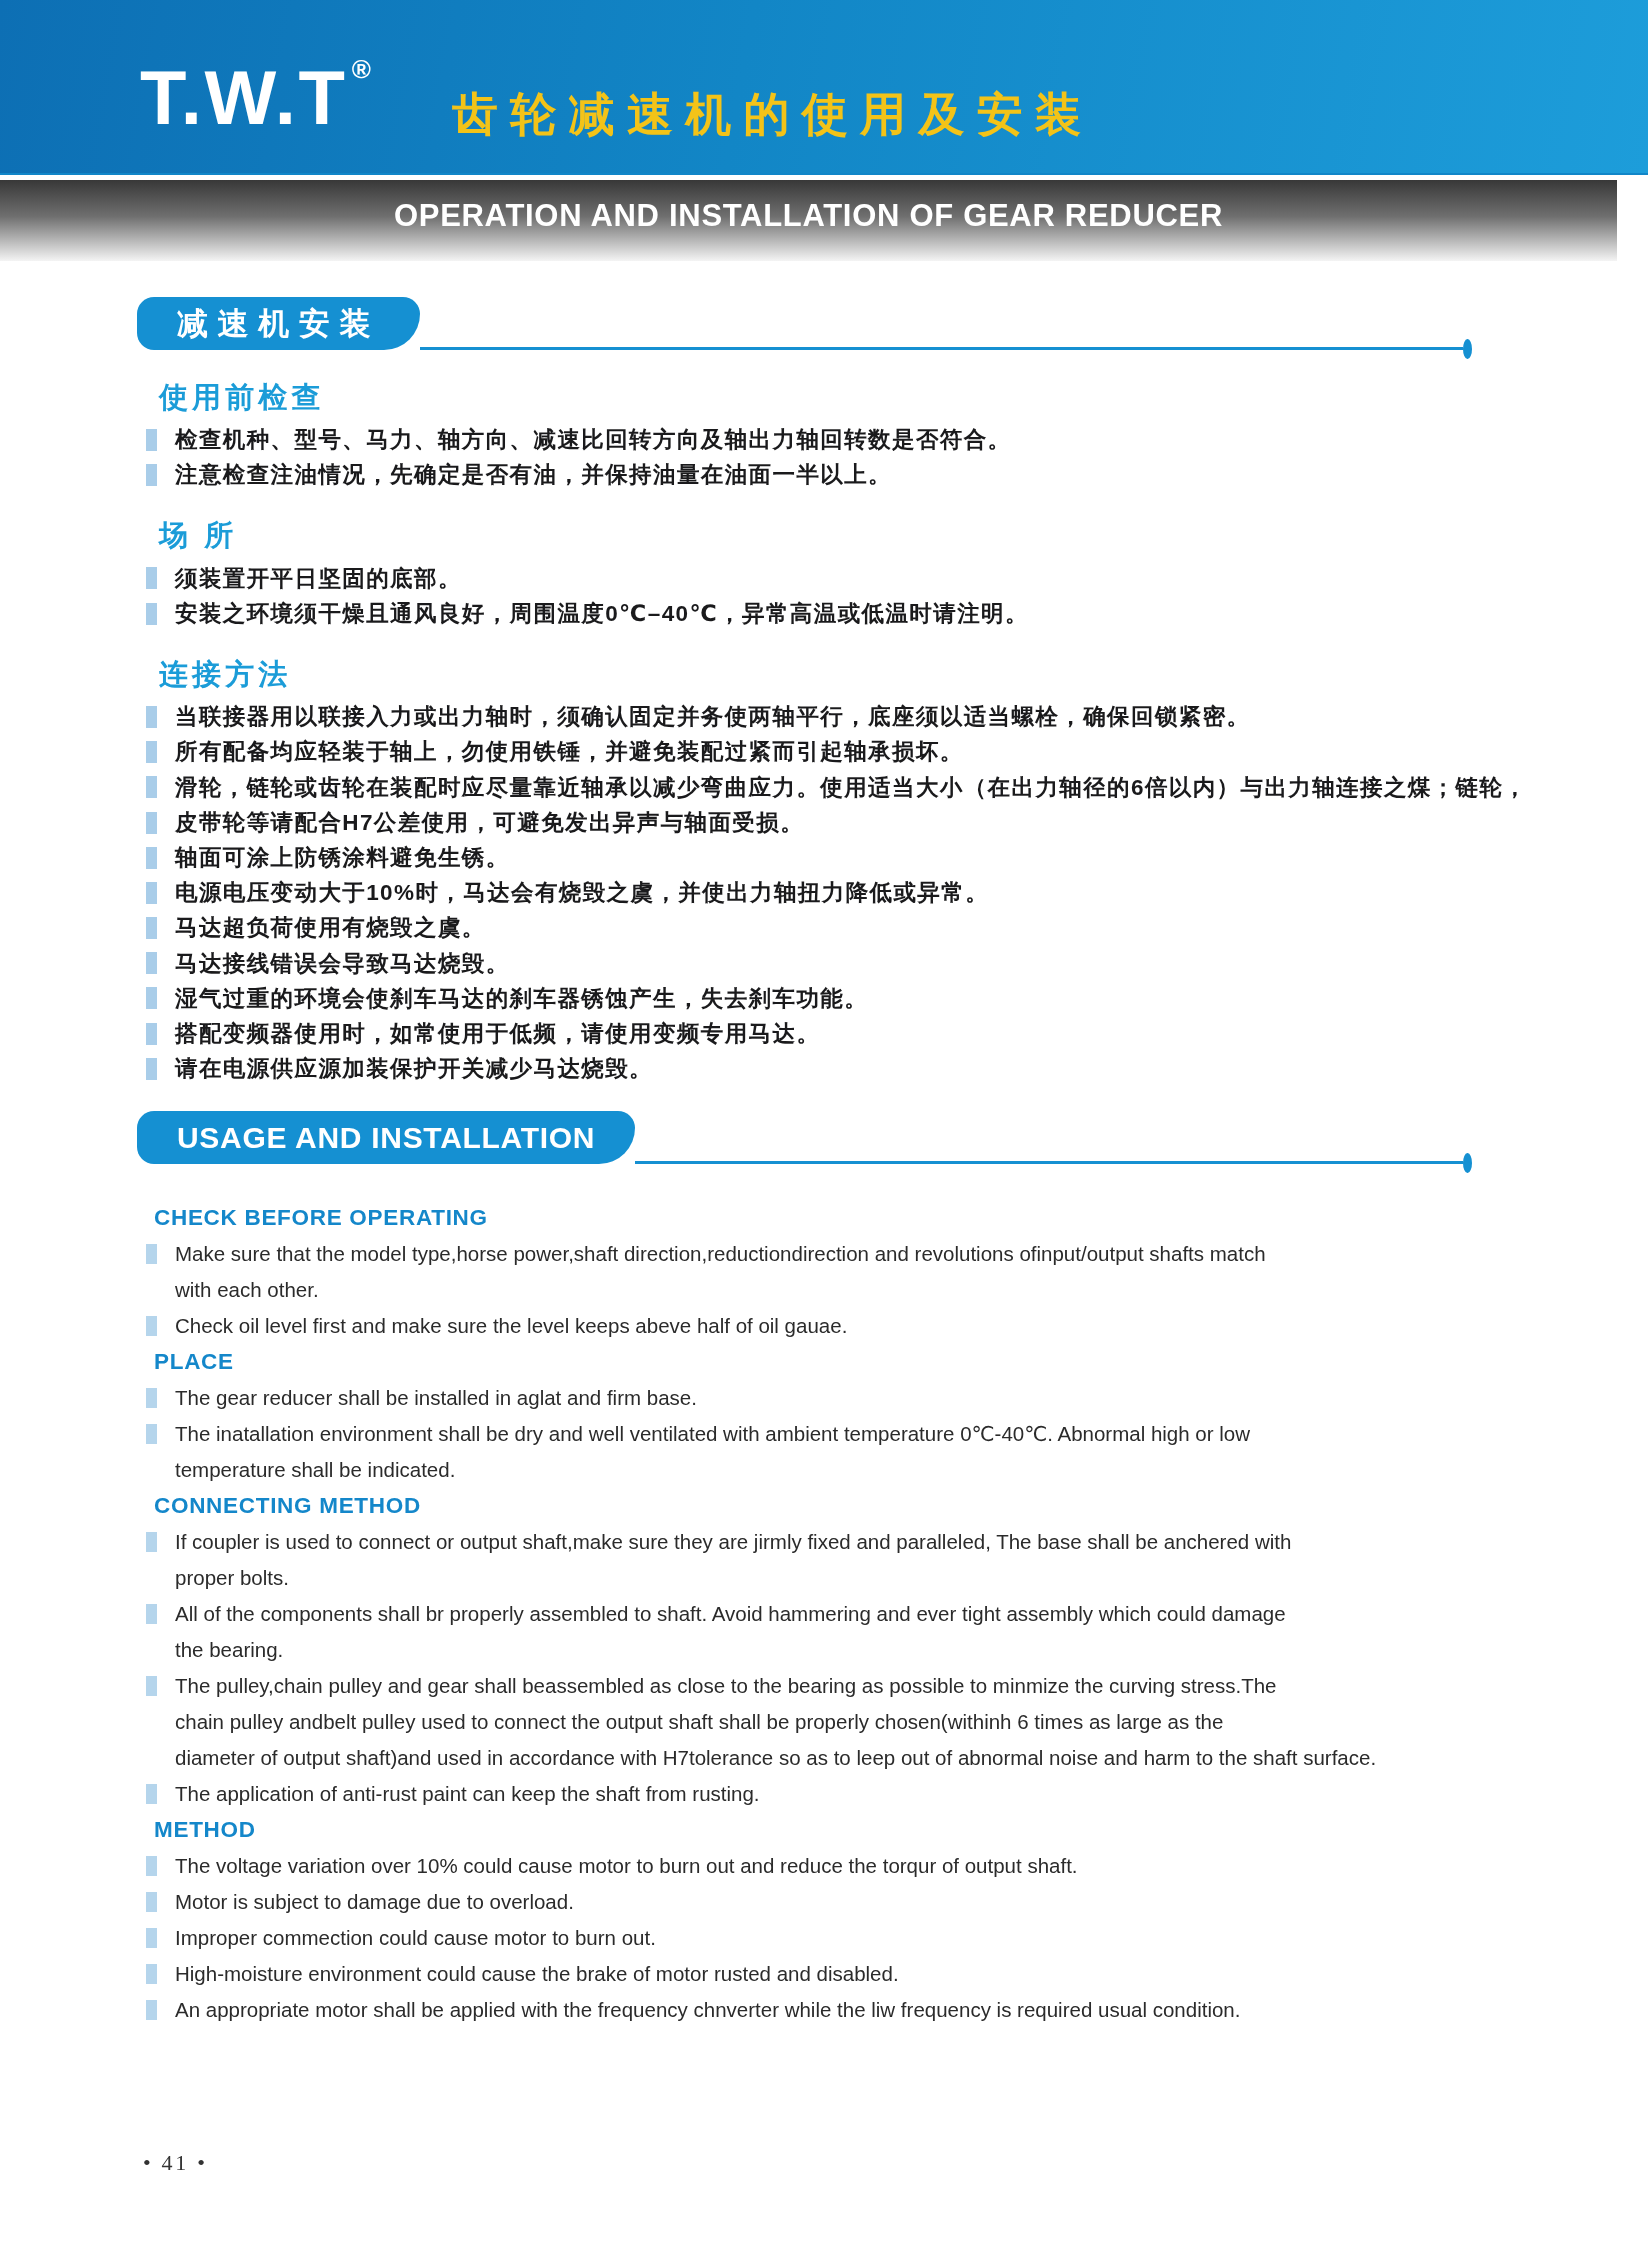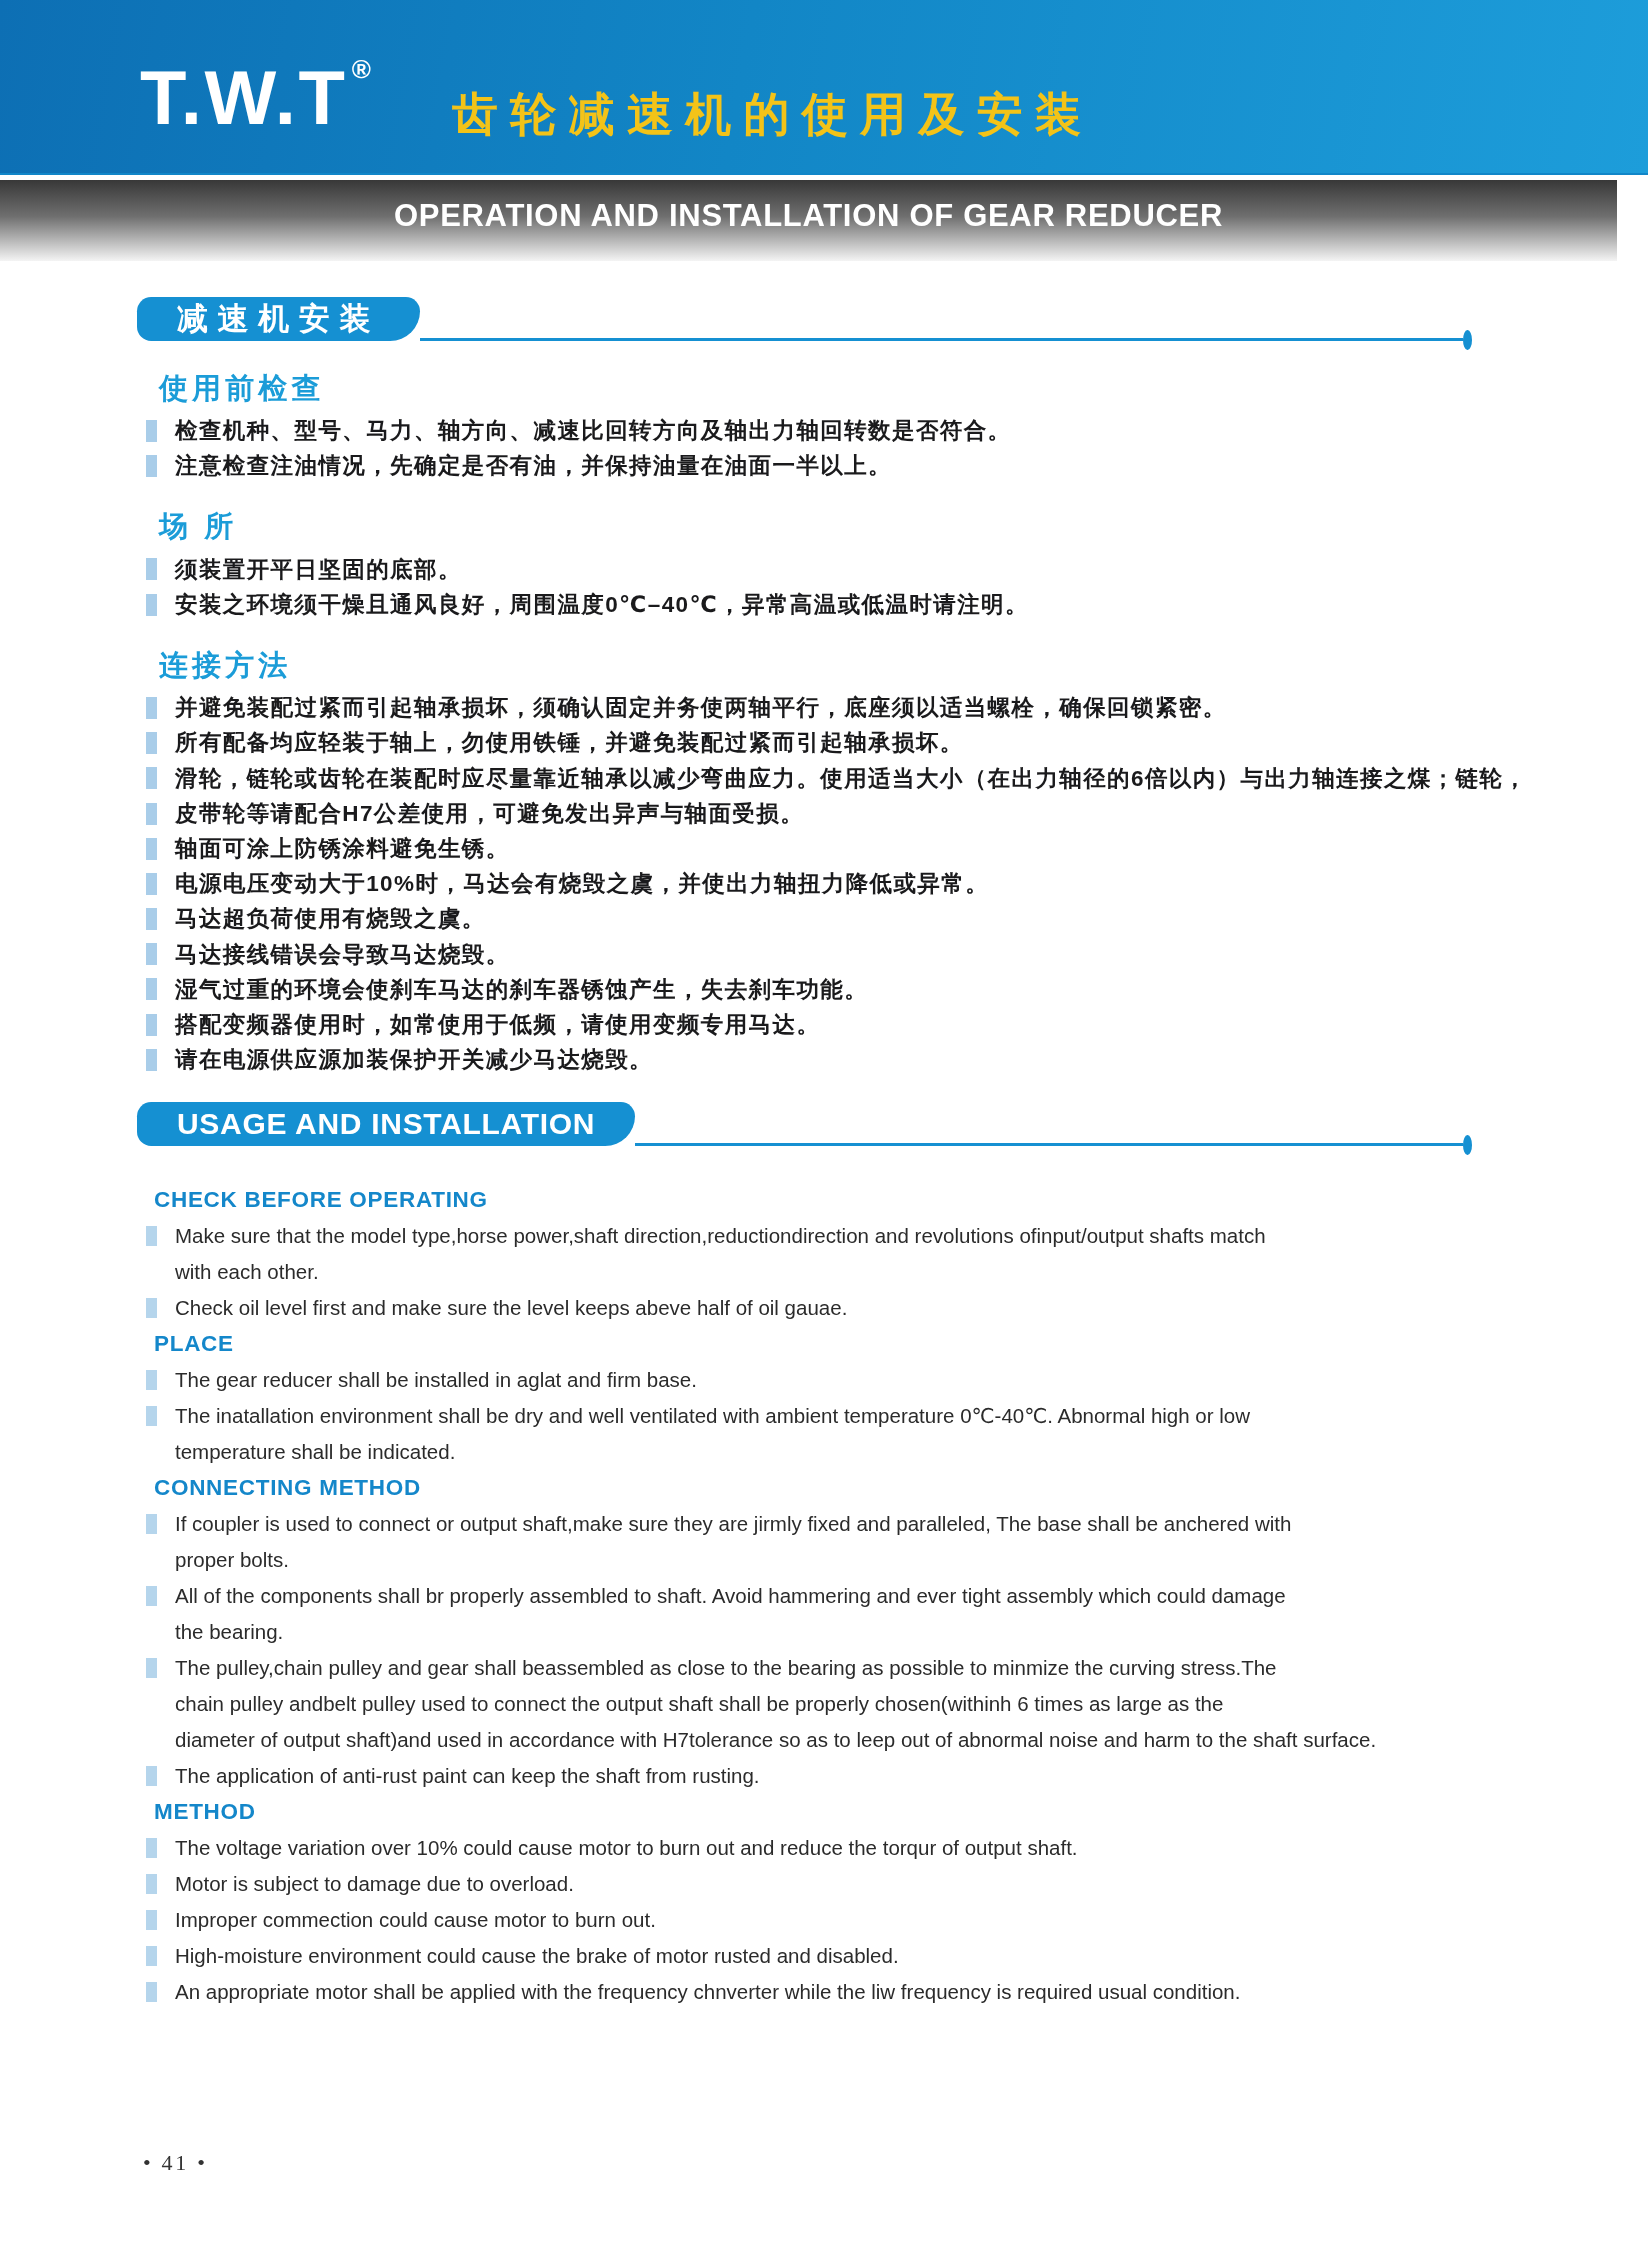--- a/index.html
+++ b/index.html
@@ -22,21 +22,21 @@
   .subbar h2{margin:0;padding-top:18px;text-align:center;color:#ffffff;
     font-size:31px;font-weight:bold;letter-spacing:0.7px;}
 
   
   main{position:absolute;top:259px;left:0;width:1648px;}
   section{display:block;}
 
   .section-bar{display:flex;align-items:flex-end;margin:0 176px 0 137px;}
   .section.cn .section-bar{margin-top:38px;}
   .section.en .section-bar{margin-top:29px;margin-bottom:36px;}
-  .tab{background:#1590d2;color:#ffffff;height:44px;display:flex;align-items:center;
+  .tab{background:#1590d2;color:#ffffff;height:53px;display:flex;align-items:center;
     border-radius:18px 18px 38px 18px;padding:0 40px;white-space:nowrap;font-weight:bold;}
   .section.cn .tab{font-size:31px;letter-spacing:9.6px;}
   .section.en .tab{font-size:30px;letter-spacing:0.7px;}
   .rule{flex:1;height:2.7px;background:#1590d2;}
   .dot{width:9px;height:20.5px;border-radius:50%;background:#1590d2;margin-bottom:-9px;flex:none;}
 
   h3.sub-heading{font-weight:bold;white-space:nowrap;}
   .section.cn h3.sub-heading{margin:31px 0 12.3px 159px;color:#1b9cd8;font-size:29px;
     letter-spacing:4.1px;line-height:33px;}
   .section.en h3.sub-heading{margin:0 0 0 154px;color:#1487ca;font-size:22.5px;
@@ -101,21 +101,21 @@
         <div class="bullet">
           <div class="line">
             <span class="marker"></span>
             <span class="txt">安装之环境须干燥且通风良好，周围温度0℃–40℃，异常高温或低温时请注明。</span>
           </div>
         </div>
         <h3 class="sub-heading">连接方法</h3>
         <div class="bullet">
           <div class="line">
             <span class="marker"></span>
-            <span class="txt">并避免装配过紧而引起轴承损坏，须确认固定并务使两轴平行，底座须以适当螺栓，确保回锁紧密。</span>
+            <span class="txt">当联接器用以联接入力或出力轴时，须确认固定并务使两轴平行，底座须以适当螺栓，确保回锁紧密。</span>
           </div>
         </div>
         <div class="bullet">
           <div class="line">
             <span class="marker"></span>
             <span class="txt">所有配备均应轻装于轴上，勿使用铁锤，并避免装配过紧而引起轴承损坏。</span>
           </div>
         </div>
         <div class="bullet">
           <div class="line">

